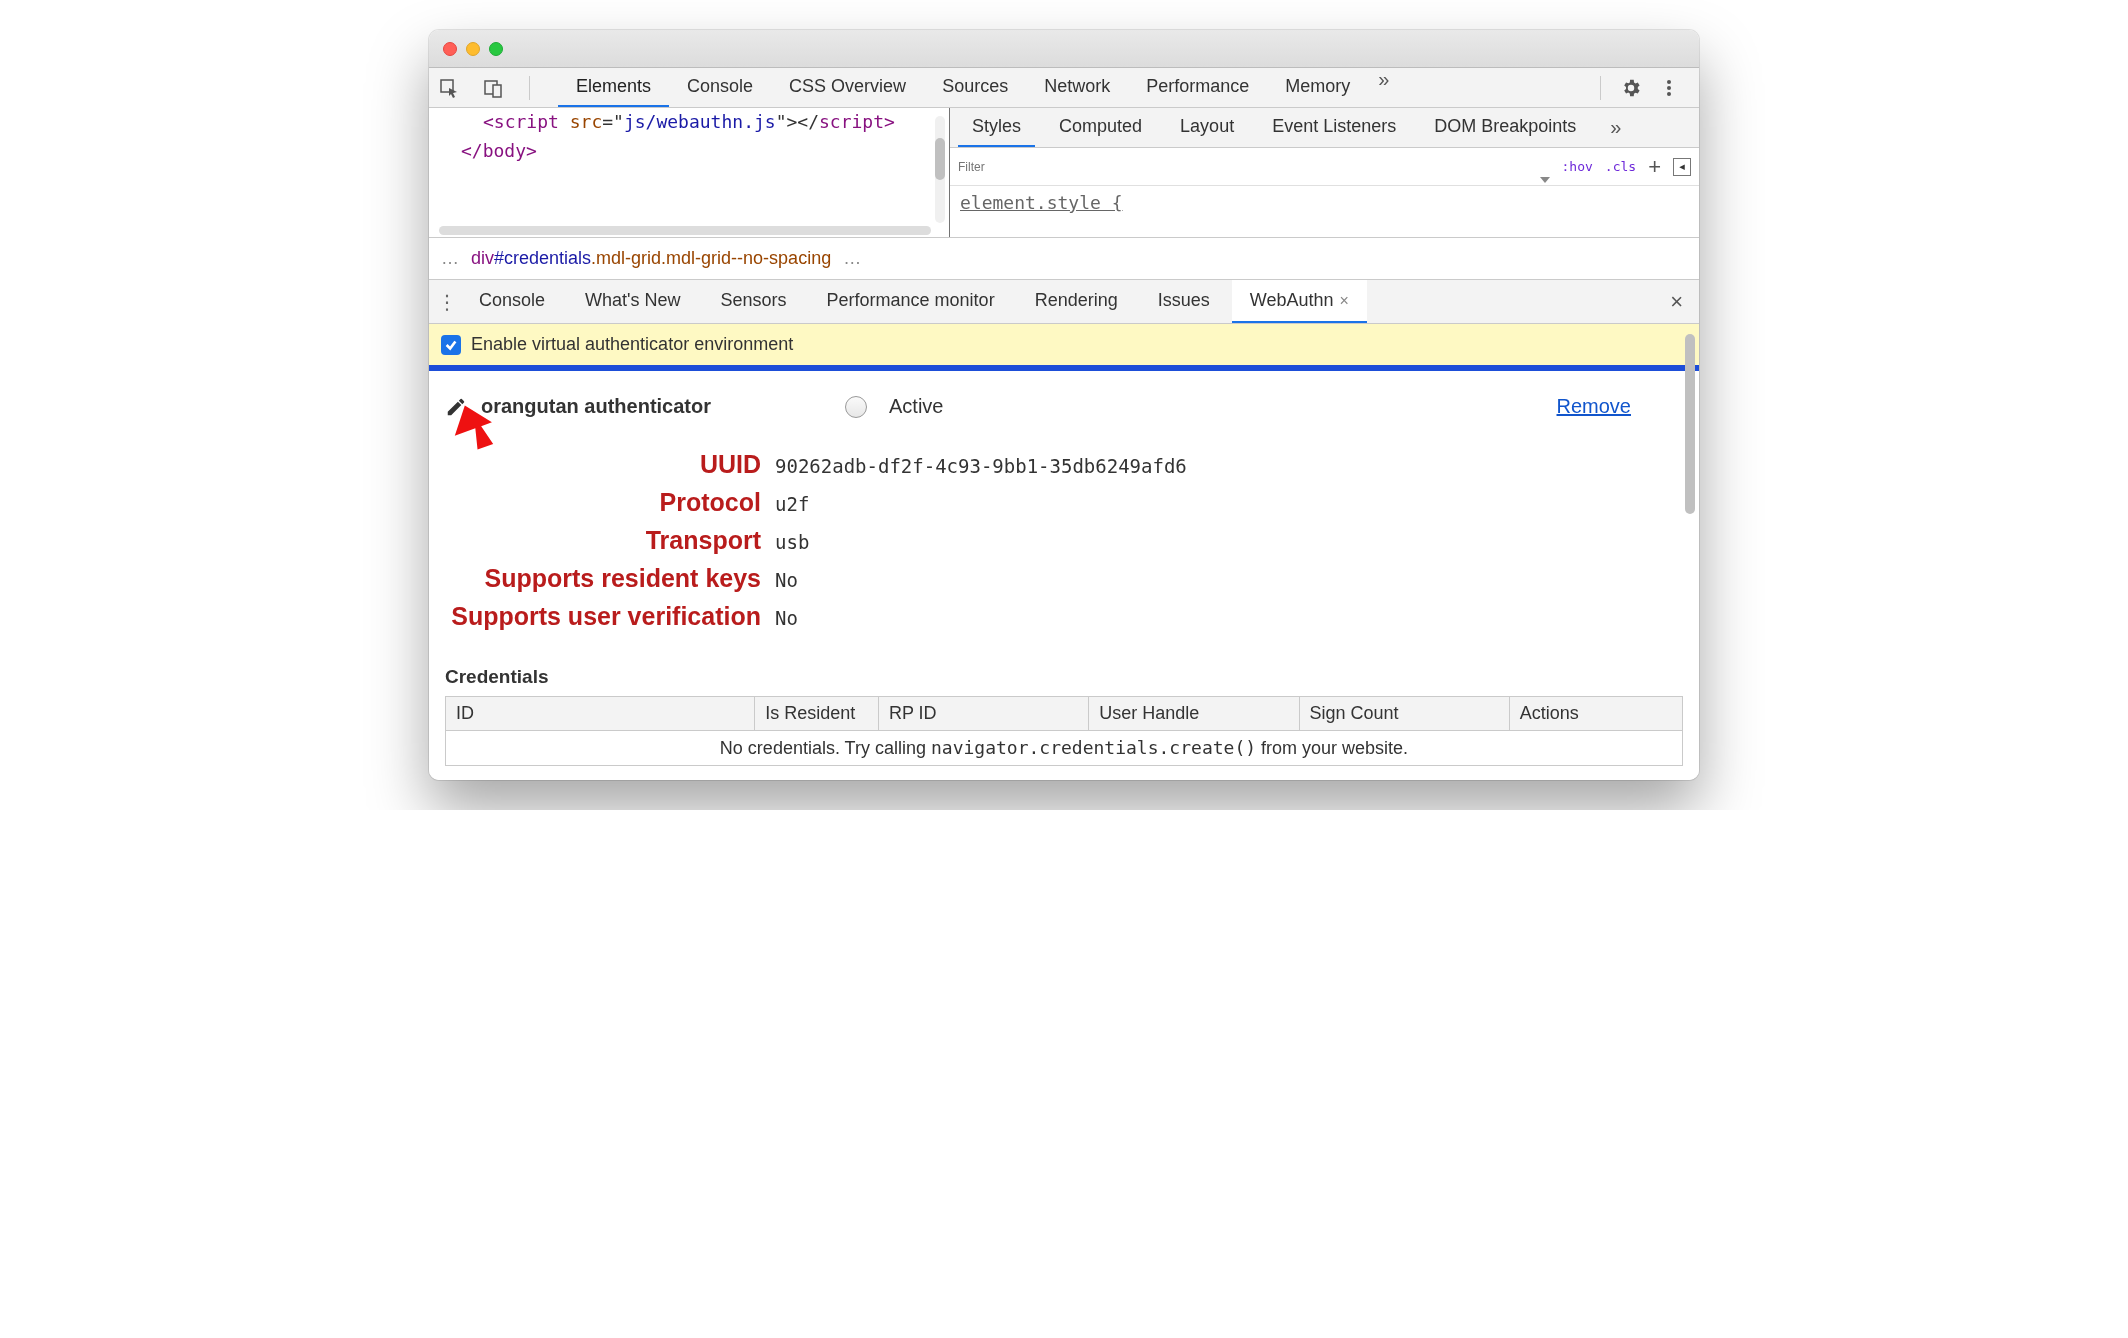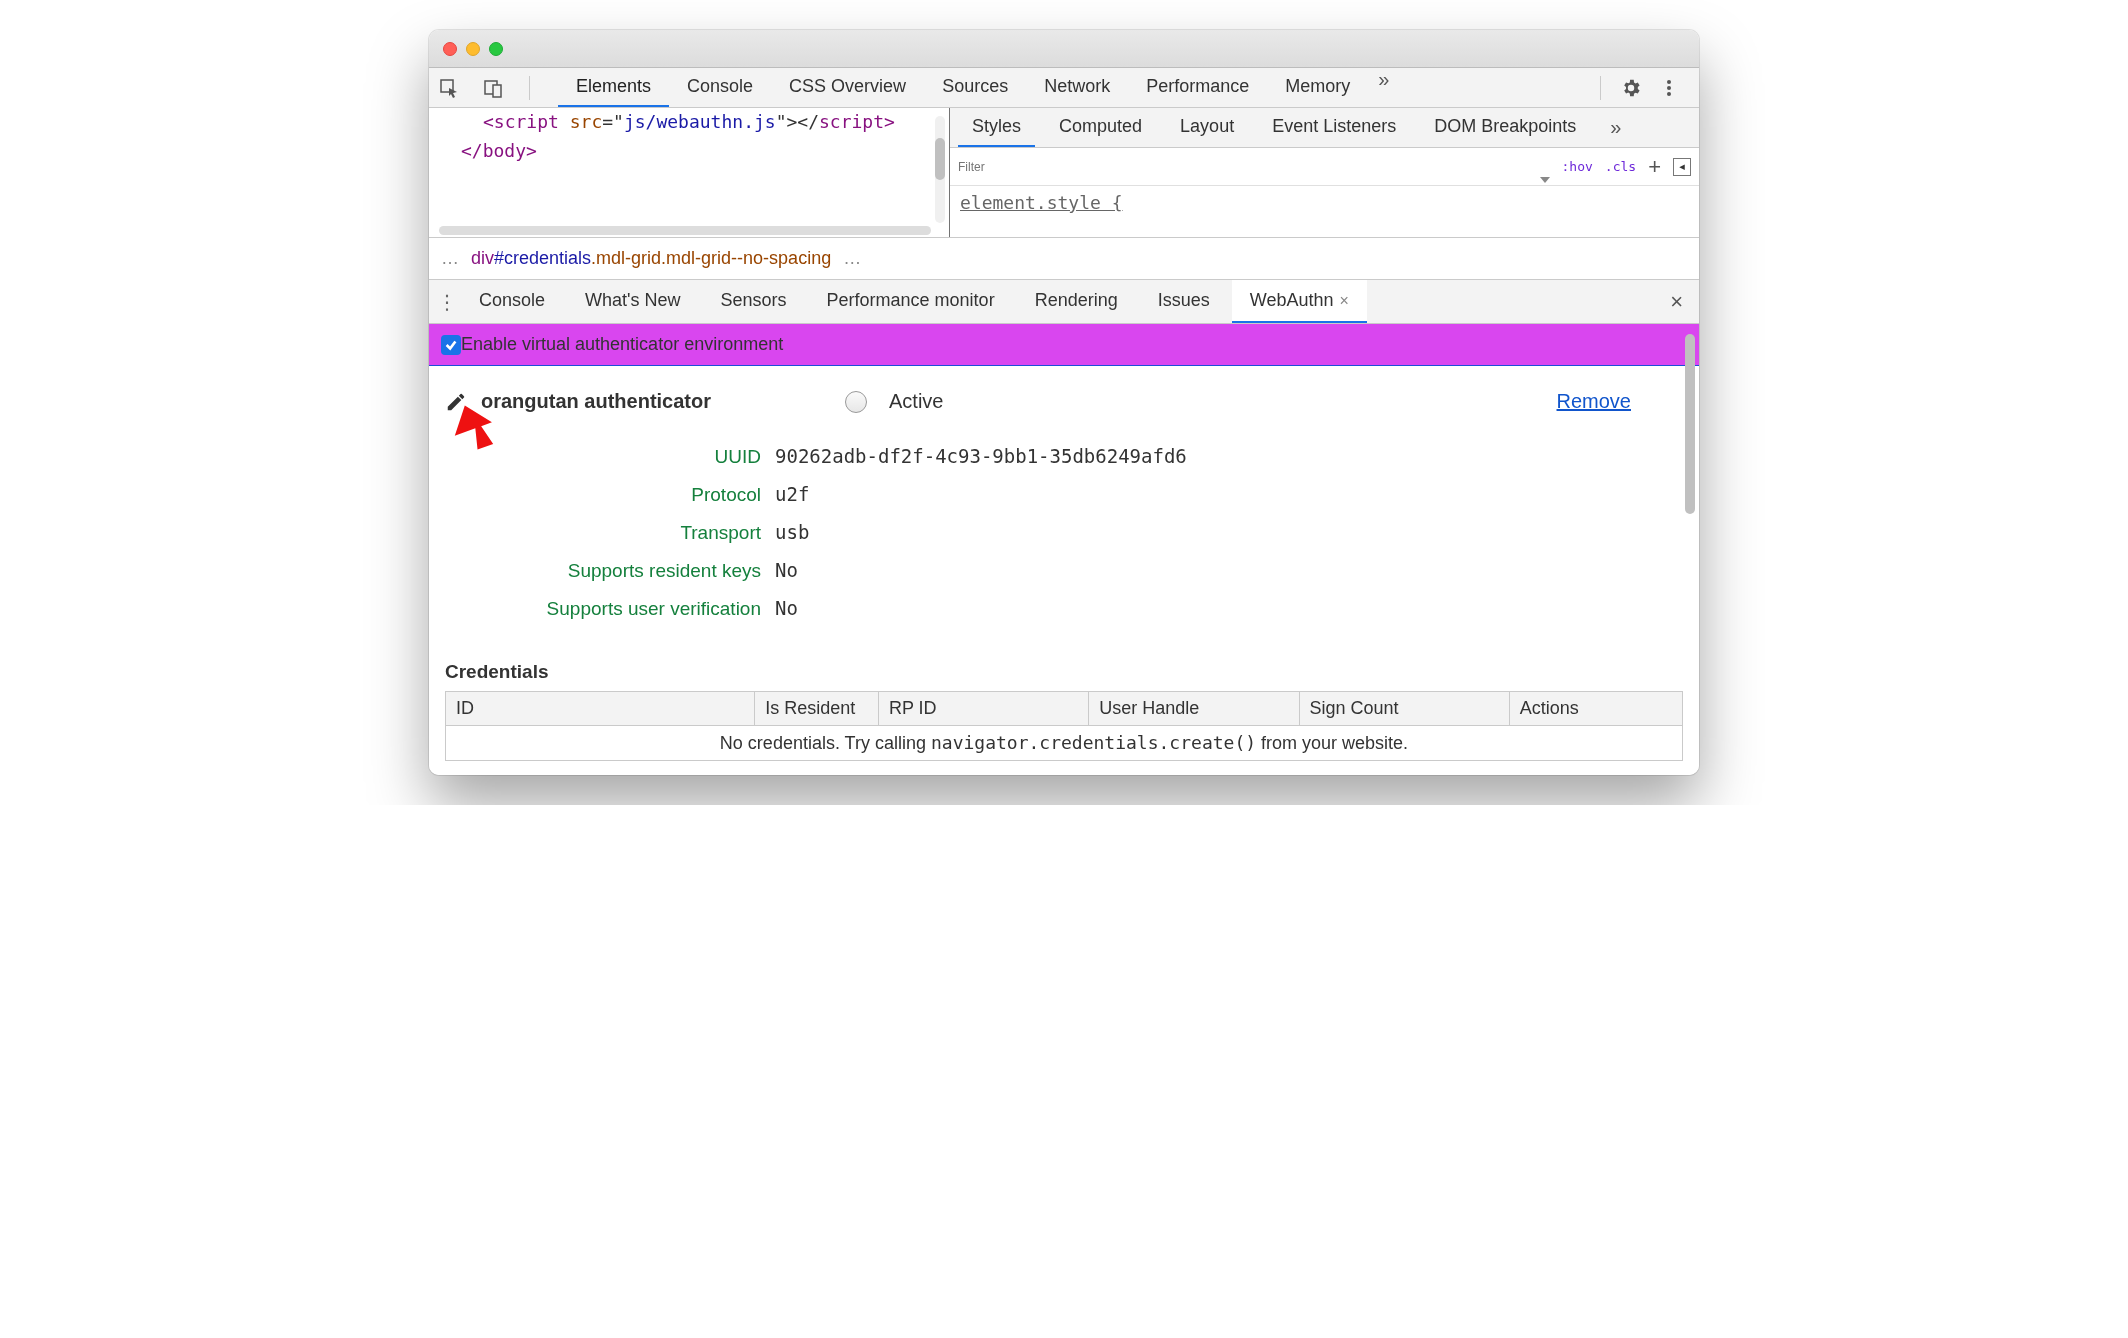--- a/index.html
+++ b/index.html
@@ -143,22 +143,22 @@
   .drawer .handle { width:20px; text-align:center; color:#666; cursor:pointer; font-size:20px; }
   .drawer .tab { padding:0 18px; height:100%; display:flex; align-items:center; cursor:pointer; font-size:18px; border-bottom:2px solid transparent; gap:6px;}
   .drawer .tab.active { border-bottom-color:#1a73e8; background:#fff; }
   .drawer .tab .x { color:#888; font-size:16px; cursor:pointer; }
   .drawer .spacer { flex:1; }
   .drawer .close { font-size:22px; color:#555; cursor:pointer; padding:0 8px;}
 
   
   .panel { background:#fff; position:relative;}
   .enablebar {
-    background:#d946ef; border-bottom:1px solid #1d4ed8;
-    padding:10px 12px; display:flex; align-items:center; 
+    background:#fef9c3; border-bottom:6px solid #1d4ed8;
+    padding:10px 12px; display:flex; align-items:center; gap:10px;
   }
   .checkbox {
     width:20px; height:20px; border-radius:4px;
     background:#1a73e8; display:flex; align-items:center; justify-content:center;
     cursor:pointer;
   }
   .checkbox svg { width:14px; height:14px; fill:none; stroke:#fff; stroke-width:3; }
 
   .authcard { padding:24px 16px 14px; }
   .authhead { display:flex; align-items:center; gap:14px; }
@@ -170,21 +170,21 @@
   }
   .activelabel { font-size:20px; margin-left:8px; }
   .removelink { margin-left:auto; color:#1155cc; text-decoration:underline; cursor:pointer; font-size:20px; margin-right:52px;}
   .arrow-annot {
     position:absolute; left:18px; top:78px;
     width:52px; height:52px;
   }
 
   .kv { margin-top:32px; }
   .kvrow { display:flex; align-items:baseline; height:38px; }
-  .kvrow .k { width:330px; text-align:right; padding-right:14px; color:#15803d; font-size:19px;}
+  .kvrow .k { width:330px; text-align:right; padding-right:14px; color:#b91c1c; font-size:25px;font-weight:bold;}
   .kvrow .v { font-family: ui-monospace, Menlo, monospace; font-size:19px; }
 
   .credhdr { font-weight:700; font-size:19px; margin:26px 0 8px; }
   table.credtable {
     width:100%; border-collapse:collapse; font-size:18px;
   }
   table.credtable th, table.credtable td {
     border:1px solid #cacaca; padding:6px 10px; text-align:left;
     background:#f3f3f3; font-weight:400; color:#333;
   }

